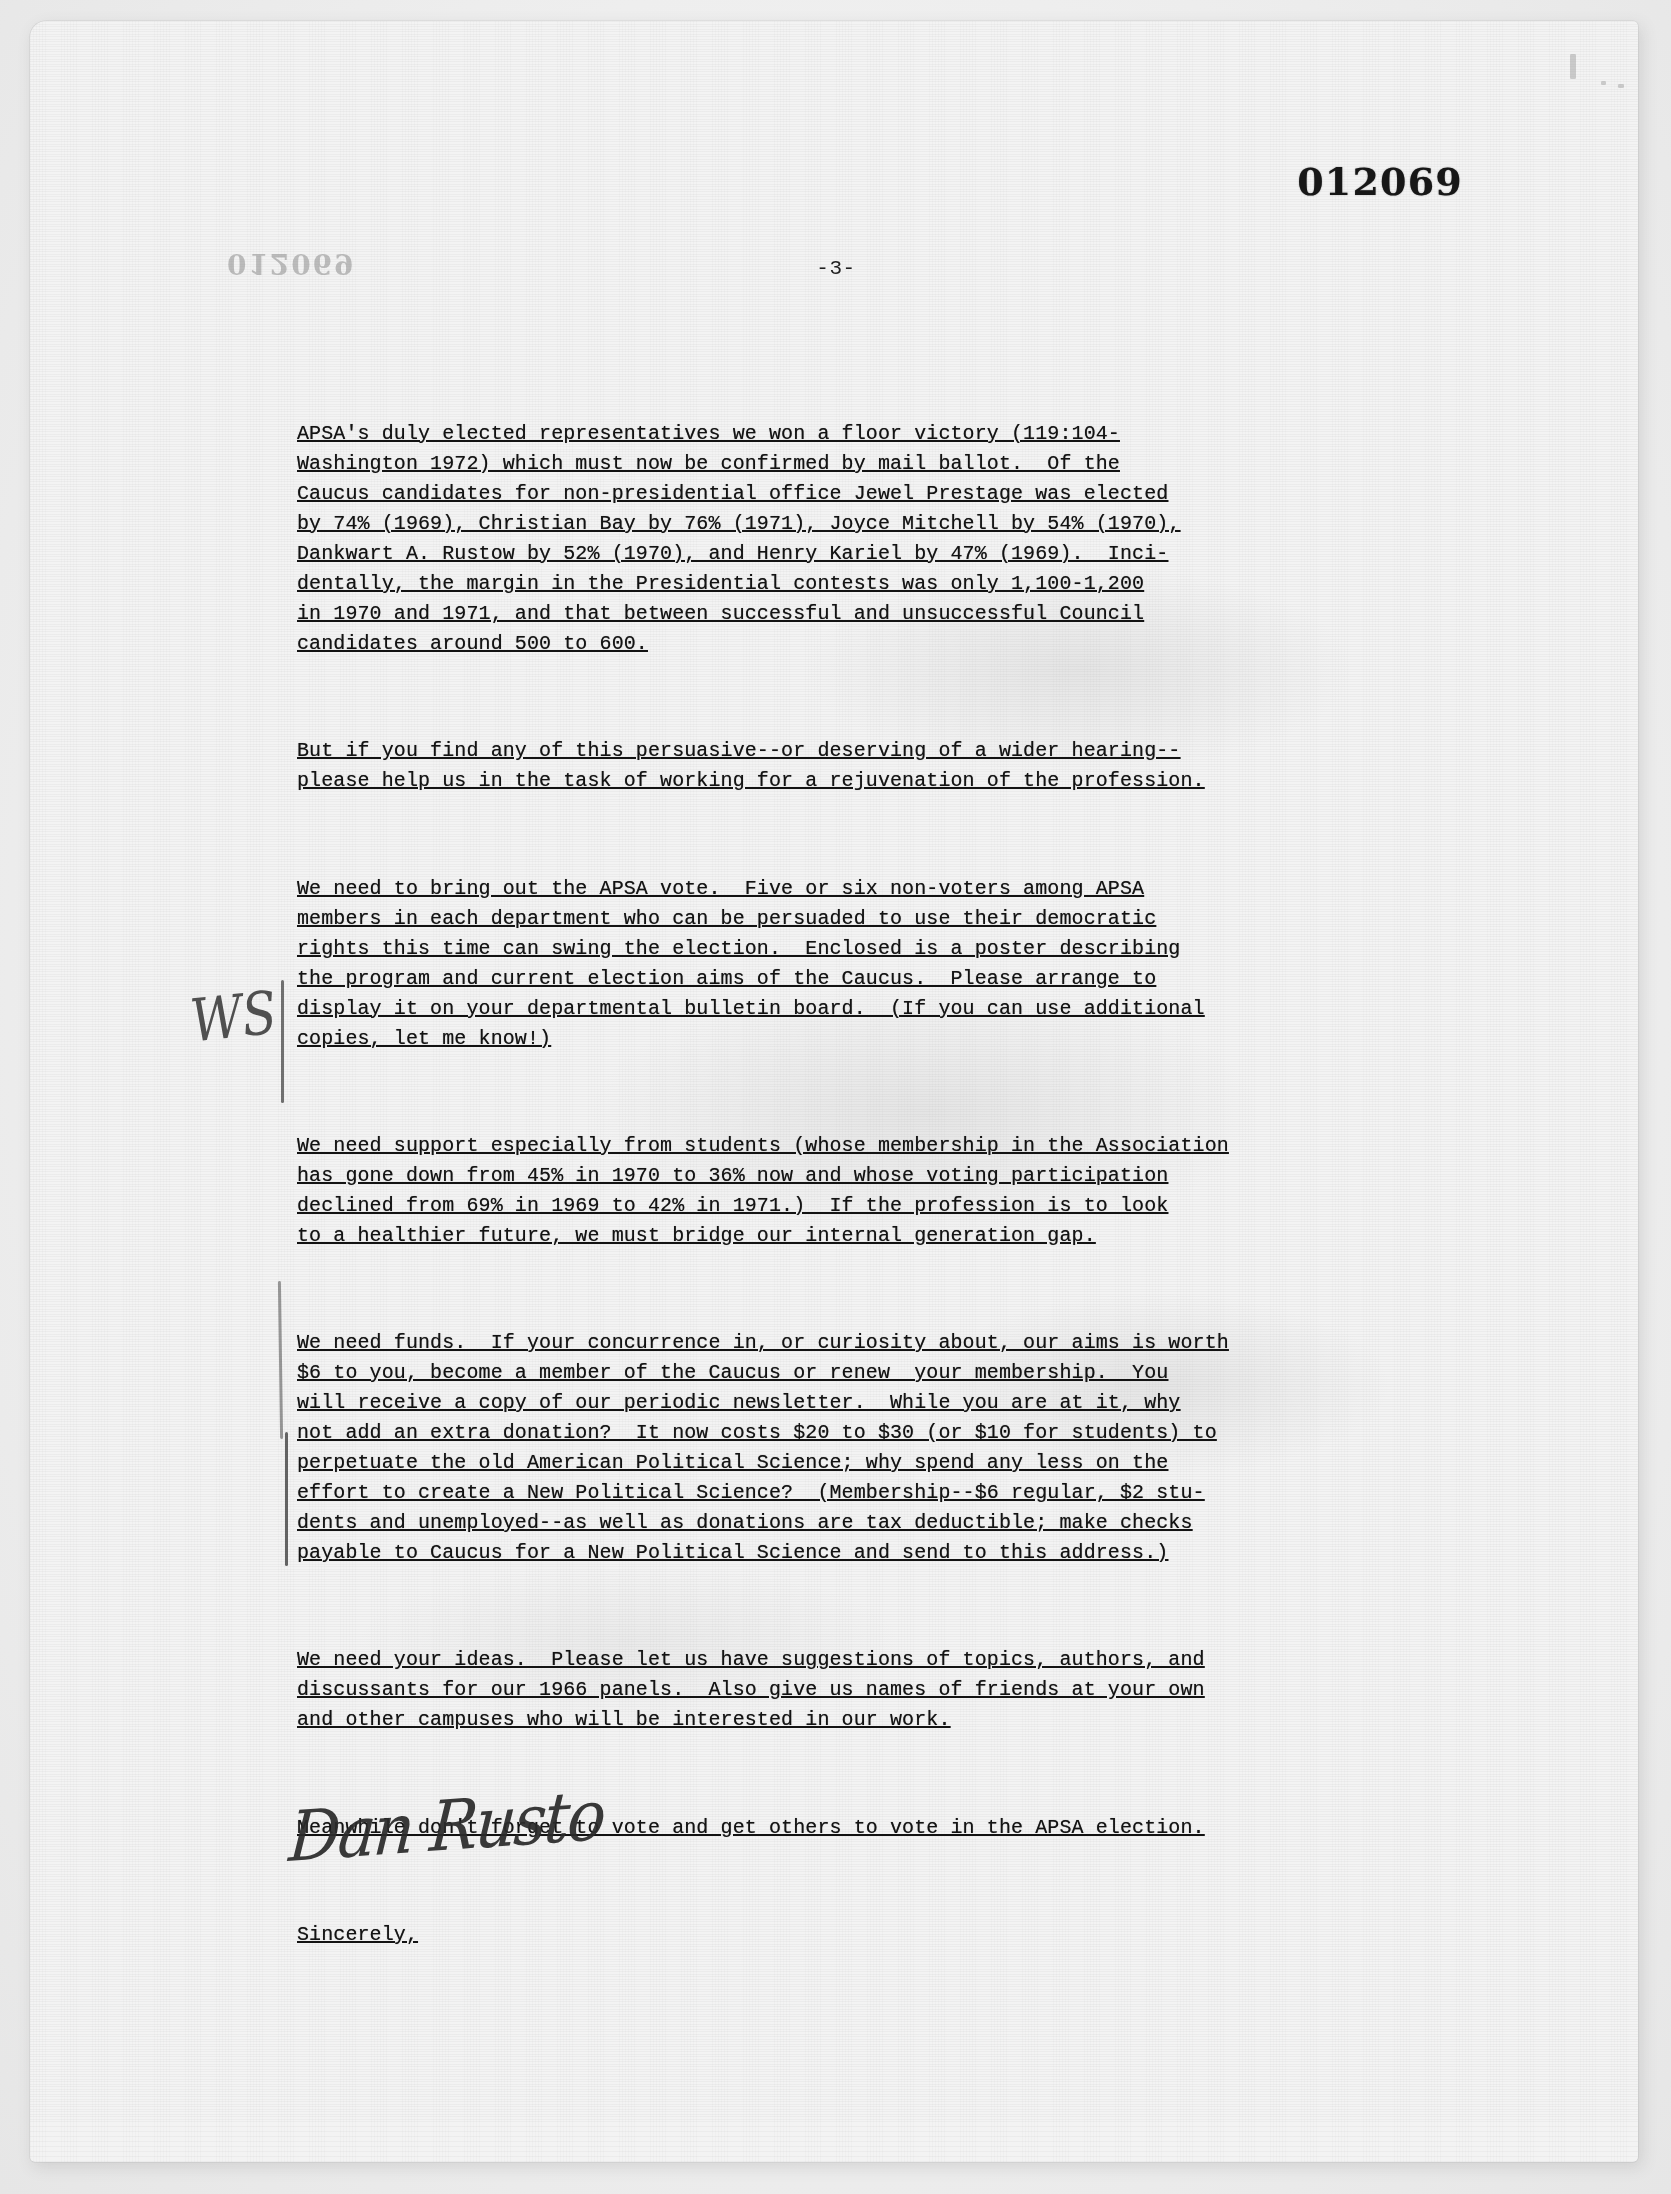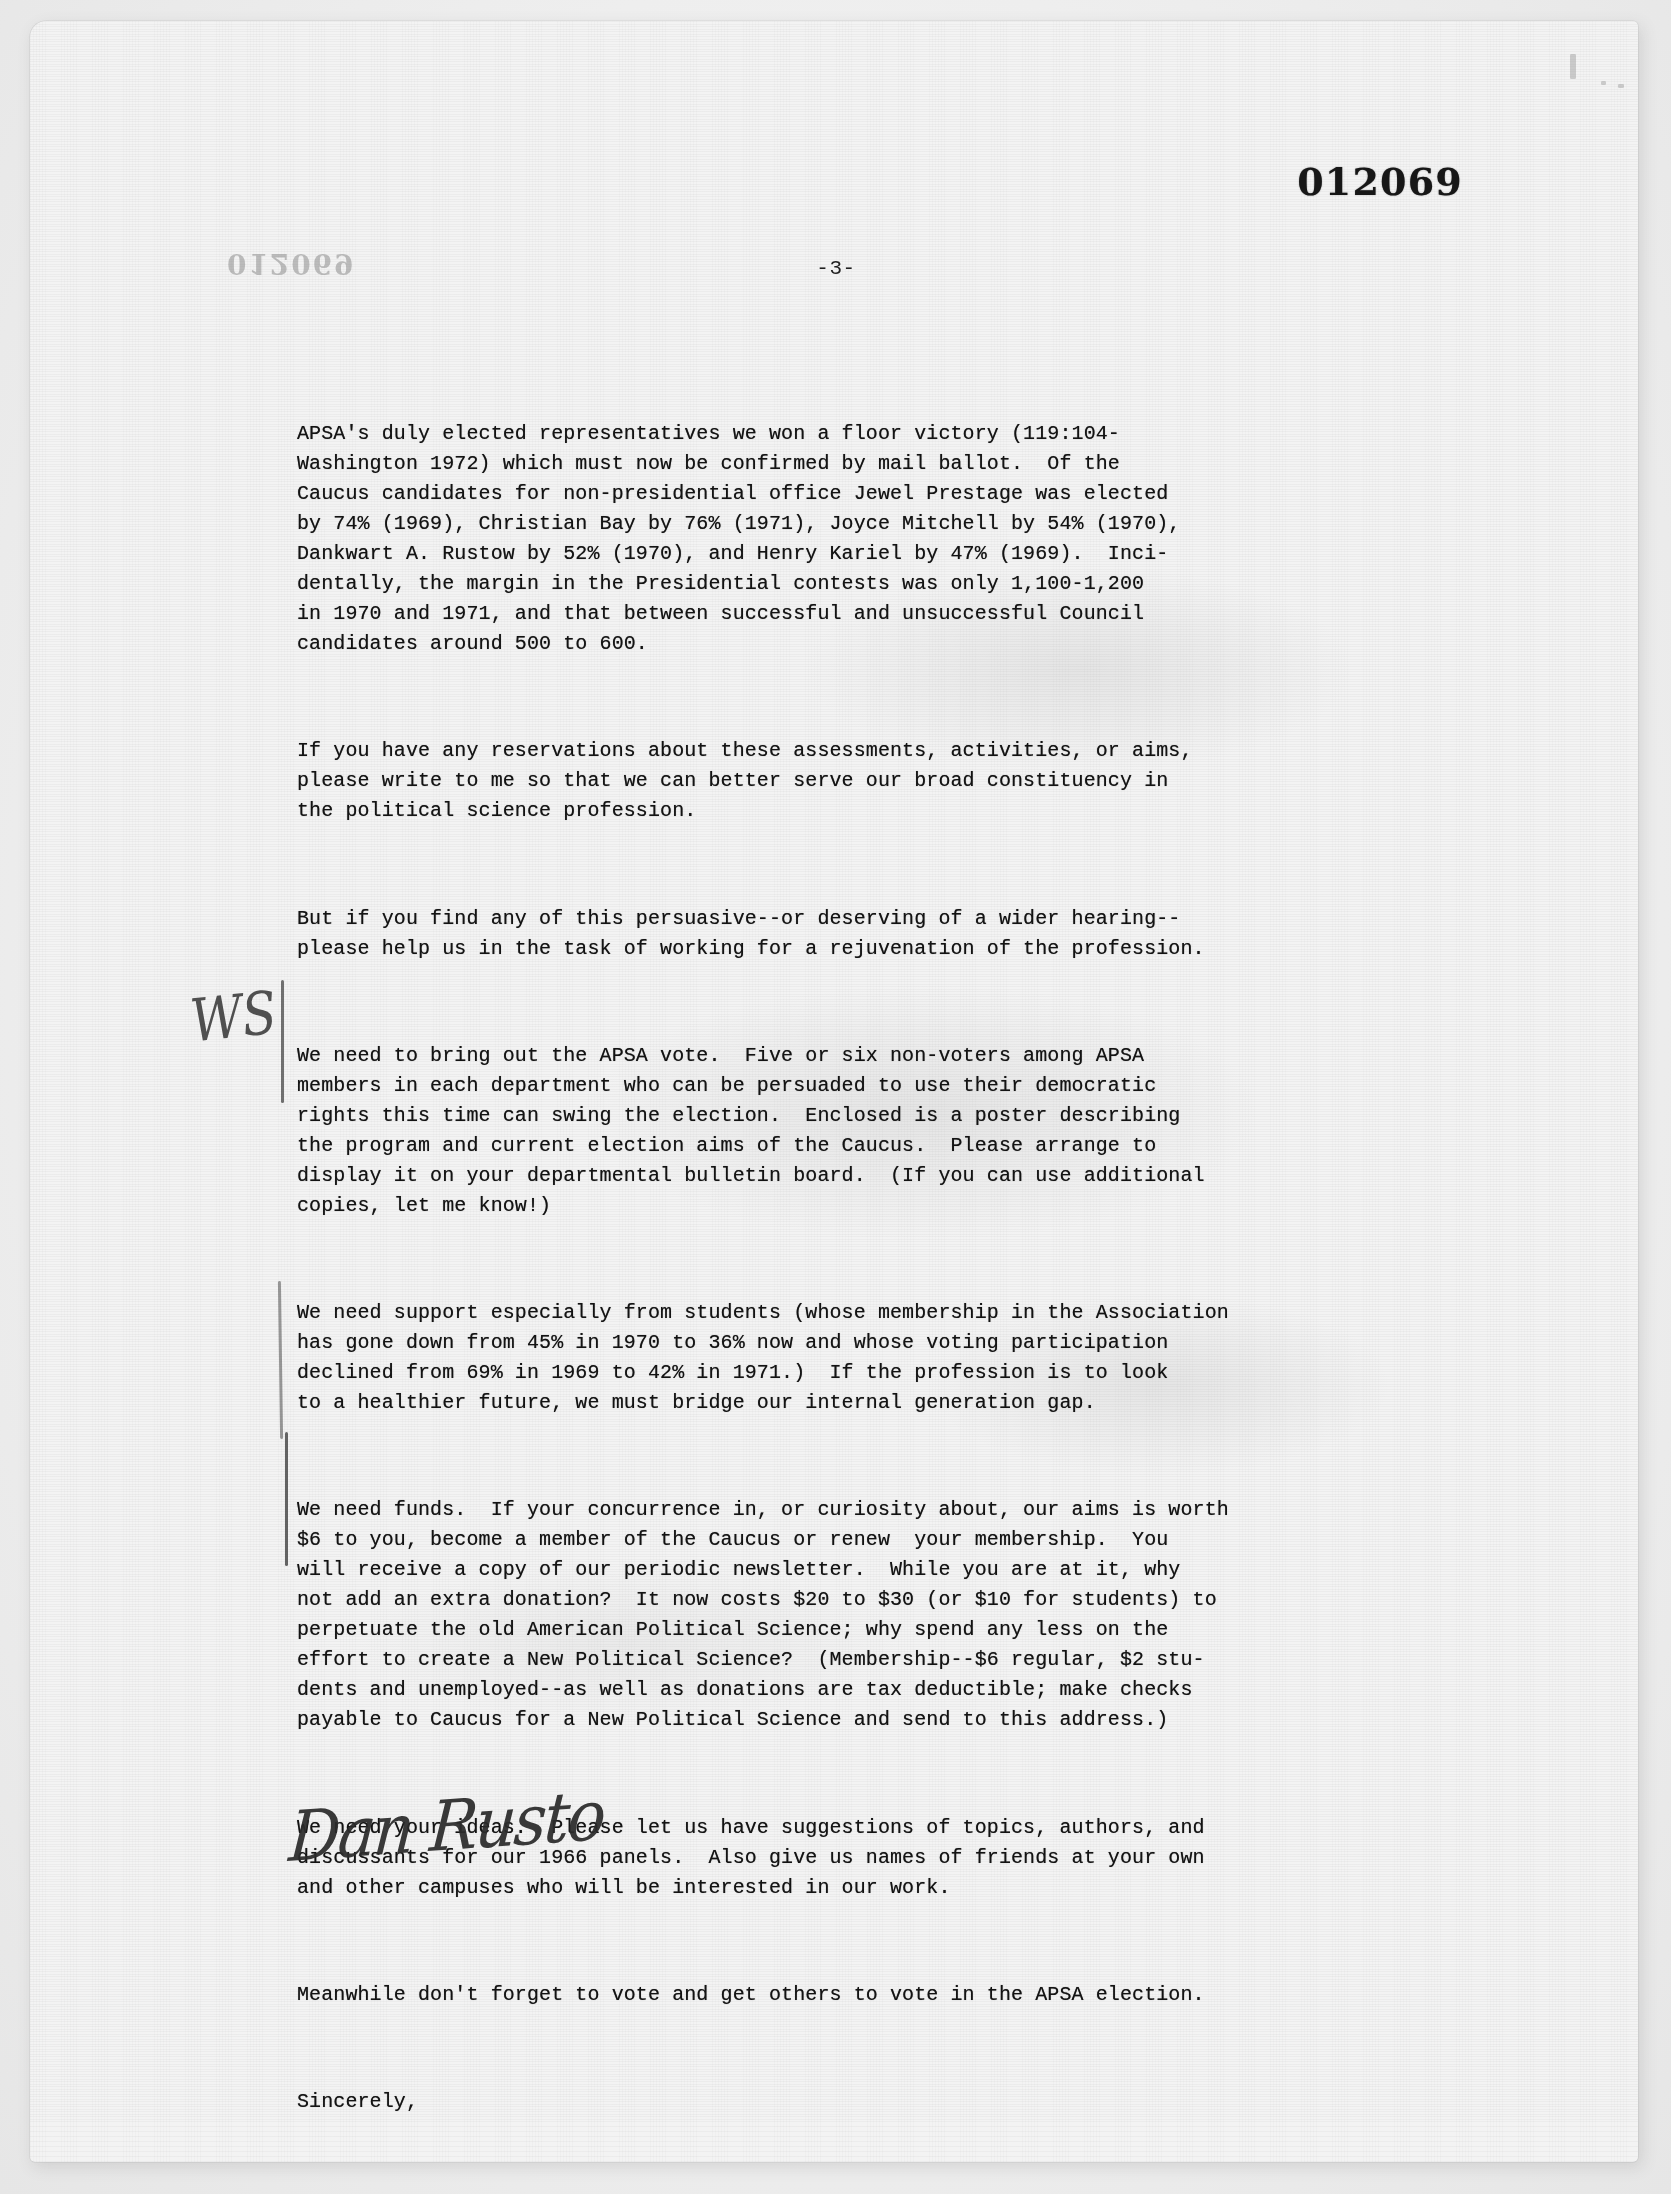--- a/index.html
+++ b/index.html
@@ -109,21 +109,21 @@
     left: 297px;
     top: 359px;
     width: 1240px;
     font-size: 20px;
     line-height: 30px;
     color: #131313;
     letter-spacing: 0.1px;
     white-space: pre-wrap;
     text-shadow: 0 0 0.7px rgba(20,20,20,0.62);
   }
-  .para { margin: 0 0 17.3px 0; white-space: pre-wrap; }
+  .para { margin: 0 0 17.3px 0; white-space: pre-wrap; text-decoration: underline; }
   .para:last-child { margin-bottom: 0; }
 
   
   .margin-initials {
     position: absolute;
     left: 183px;
     top: 982px;
     font-family: "DejaVu Serif", serif;
     font-size: 59px;
     font-style: italic;
@@ -214,23 +214,20 @@
 
   <div class="body-text">
     <p class="para">APSA's duly elected representatives we won a floor victory (119:104-
 Washington 1972) which must now be confirmed by mail ballot.  Of the
 Caucus candidates for non-presidential office Jewel Prestage was elected
 by 74% (1969), Christian Bay by 76% (1971), Joyce Mitchell by 54% (1970),
 Dankwart A. Rustow by 52% (1970), and Henry Kariel by 47% (1969).  Inci-
 dentally, the margin in the Presidential contests was only 1,100-1,200
 in 1970 and 1971, and that between successful and unsuccessful Council
 candidates around 500 to 600.</p>
-    <p class="para">If you have any reservations about these assessments, activities, or aims,
-please write to me so that we can better serve our broad constituency in
-the political science profession.</p>
     <p class="para">But if you find any of this persuasive--or deserving of a wider hearing--
 please help us in the task of working for a rejuvenation of the profession.</p>
     <p class="para">We need to bring out the APSA vote.  Five or six non-voters among APSA
 members in each department who can be persuaded to use their democratic
 rights this time can swing the election.  Enclosed is a poster describing
 the program and current election aims of the Caucus.  Please arrange to
 display it on your departmental bulletin board.  (If you can use additional
 copies, let me know!)</p>
     <p class="para">We need support especially from students (whose membership in the Association
 has gone down from 45% in 1970 to 36% now and whose voting participation

